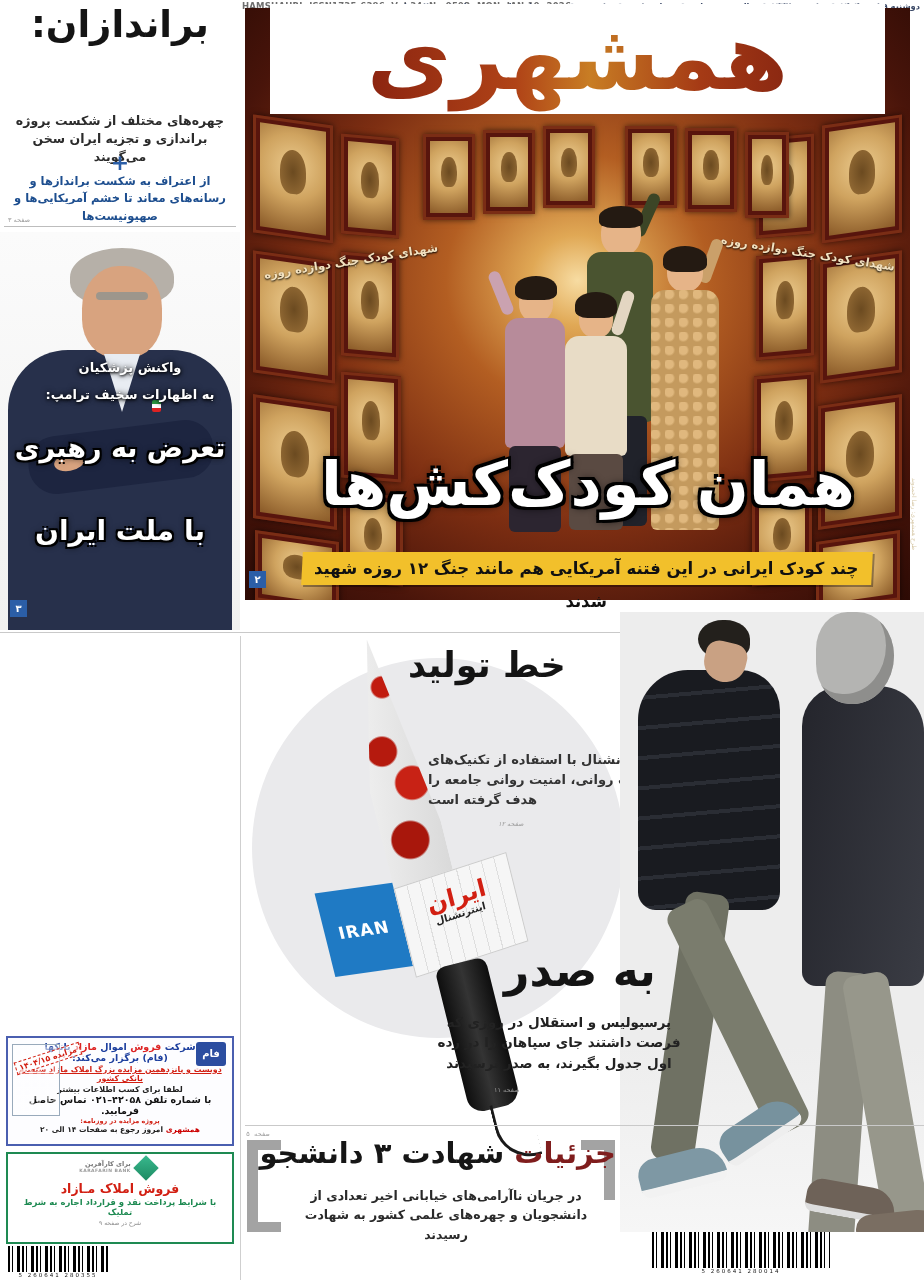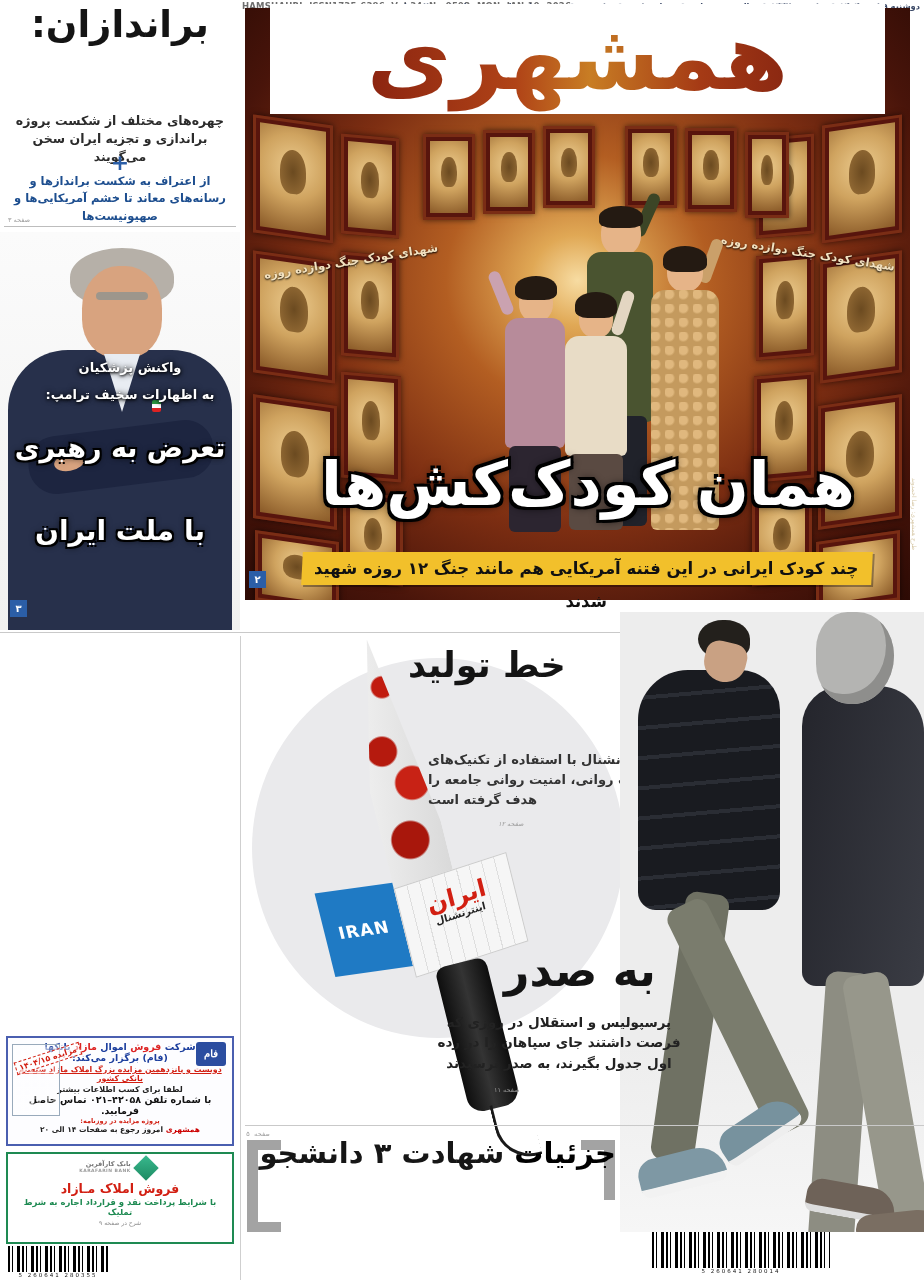--- a/index.html
+++ b/index.html
@@ -88,36 +88,36 @@
   .m2leg1{left:196px;top:360px;width:46px;height:300px;background:#8d8d82;border-radius:12px;transform:rotate(4deg);}
   .m2leg2{left:246px;top:360px;width:46px;height:290px;background:#97978b;border-radius:12px;transform:rotate(-10deg);}
   .shoe{position:absolute;border-radius:18px 30px 10px 10px;}
   
   .spt-h1{left:470px;top:880px;width:220px;text-align:center;font-size:52px;font-weight:900;color:#141414;line-height:.95;}
   .spt-h2{left:470px;top:945px;width:220px;text-align:center;font-size:44px;font-weight:900;color:#141414;}
   .spt-deck{left:428px;top:1012px;width:262px;text-align:center;font-size:13.5px;font-weight:bold;color:#222;line-height:1.5;}
   
   .brk{background:#a3a3a3;}
   .stu-head{left:268px;top:1136px;width:348px;text-align:center;font-size:29px;font-weight:900;color:#161616;white-space:nowrap;}
-  .stu-head .gray{color:#000000;}
+  .stu-head .gray{color:#7f1d1d;}
   .stu-deck{left:286px;top:1186px;width:320px;text-align:center;font-size:12.5px;font-weight:bold;color:#2a2a2a;line-height:1.55;}
   
   .ad1{left:6px;top:1036px;width:228px;height:110px;border:2px solid #4a5fb0;background:#fdfdff;padding:3px 4px;text-align:center;}
   .ad1 .l1{color:#1d3f9e;font-weight:900;font-size:9.5px;}
   .ad1 .l1 em{color:#d22;font-style:normal;}
   .ad1 .l2{color:#1d3f9e;font-weight:900;font-size:9.5px;}
   .ad1 .l3{color:#d21f12;font-weight:900;font-size:7.8px;text-decoration:underline;margin-top:2px;}
   .ad1 .l4{color:#222;font-weight:bold;font-size:8px;margin-top:2px;}
   .ad1 .l5{color:#111;font-weight:900;font-size:9.5px;}
   .ad1 .l6{color:#d21f12;font-weight:bold;font-size:6.5px;margin-top:1px;}
   .ad1 .l7{color:#222;font-weight:bold;font-size:7.5px;}
   .ad1 .l7 em{color:#c00;font-style:normal;font-weight:900;}
   .bldg{left:12px;top:1044px;width:48px;height:72px;background:linear-gradient(#bcd2e8,#7e9cc0);background-image:repeating-linear-gradient(0deg,#ffffff55 0 4px,transparent 4px 8px),repeating-linear-gradient(90deg,#ffffff55 0 4px,transparent 4px 8px);border:1px solid #9ab;}
   .stamp{left:14px;top:1052px;color:#d21f12;border:1px dashed #d21f12;font-size:8px;font-weight:900;padding:1px 3px;transform:rotate(-18deg);background:#fff8;}
-  .famlogo{left:196px;top:1042px;width:30px;height:24px;background:#2b4da0;color:#fff;font-size:10px;font-weight:900;text-align:center;line-height:24px;border-radius:3px;font-family:Liberation Serif, serif;}
+  .famlogo{left:196px;top:1042px;width:30px;height:24px;background:#2b4da0;color:#fff;font-size:10px;font-weight:900;text-align:center;line-height:24px;border-radius:3px;}
   .ad2{left:6px;top:1152px;width:228px;height:92px;border:2px solid #1e8a52;background:#fff;padding:2px 4px;text-align:center;}
   .kflogo{display:inline-block;width:18px;height:18px;background:linear-gradient(135deg,#39b98e,#1d8a62);transform:rotate(45deg);margin:3px 6px 0 6px;}
   .kfname{display:inline-block;font-size:6.5px;color:#777;font-weight:bold;vertical-align:top;margin-top:4px;text-align:right;}
   .kfname small{display:block;font-size:4.5px;letter-spacing:.5px;color:#999;}
   .ad2 .l1{color:#d21f12;font-weight:900;font-size:11px;margin-top:3px;}
   .ad2 .l2{color:#d21f12;font-weight:900;font-size:12.5px;}
   .ad2 .l3{color:#1e8a52;font-weight:900;font-size:8.5px;margin-top:1px;}
   .ad2 .l4{color:#888;font-size:6px;margin-top:2px;}
   
   .barcode{background:repeating-linear-gradient(90deg,#000 0 2px,#fff 2px 4px,#000 4px 5px,#fff 5px 9px,#000 9px 12px,#fff 12px 14px);}
@@ -365,36 +365,37 @@
 
   <div class="abs hline" style="left:245px;top:1125px;width:679px;"></div>
 
   <div class="abs pageref" style="left:246px;top:1130px;font-family:Liberation Mono, monospace;">صفحه ۵</div>
   <div class="abs brk" style="left:247px;top:1140px;width:11px;height:92px;"></div>
   <div class="abs brk" style="left:247px;top:1140px;width:34px;height:10px;"></div>
   <div class="abs brk" style="left:247px;top:1222px;width:34px;height:10px;"></div>
   <div class="abs brk" style="left:604px;top:1140px;width:11px;height:60px;"></div>
   <div class="abs brk" style="left:581px;top:1140px;width:34px;height:10px;"></div>
   <div class="abs stu-head"><span class="gray">جزئیات</span> <span>شهادت ۳ دانشجو</span></div>
+  <div class="abs stu-deck">در جریان ناآرامی‌های خیابانی اخیر تعدادی از دانشجویان و چهره‌های علمی کشور به شهادت رسیدند</div>
 
   <div class="abs ad1">
     <div class="l1"><span>شرکت </span><em>فروش</em><span> اموال </span><em>مازاد</em><span> بانکها</span></div>
     <div class="l2">(فام) برگزار می‌کند:</div>
     <div class="l3">دویست و پانزدهمین مزایده بزرگ املاک مازاد سیستم بانکی کشور</div>
     <div class="l4">لطفا برای کسب اطلاعات بیشتر</div>
     <div class="l5"><span>با شماره تلفن </span><span>۴۲۰۵۸–۰۲۱</span><span> تماس حاصل فرمایید.</span></div>
     <div class="l6">پروژه مزایده در روزنامه:</div>
     <div class="l7"><em>همشهری</em><span> امروز رجوع به صفحات ۱۴ الی ۲۰</span></div>
   </div>
   <div class="abs bldg"></div>
   <div class="abs stamp">مزایده ۱۴۰۴/۱۵</div>
   <div class="abs famlogo">فام</div>
 
   <div class="abs ad2">
-    <div><span class="kflogo"></span><span class="kfname"><span>بانک کارآفرین</span><small>KARAFARIN BANK</small></span></div>
+    <div><span class="kflogo"></span><span class="kfname"><span>برای کارآفرین</span><small>KARAFARIN BANK</small></span></div>
     <div class="l2">فروش املاک مـازاد</div>
     <div class="l3">با شرایط پرداخت نقد و قرارداد اجاره به شرط تملیک</div>
     <div class="l4">شرح در صفحه ۹</div>
   </div>
 
   <div class="abs" style="left:8px;top:1246px;width:100px;">
     <div class="barcode" style="height:26px;"></div>
     <div class="bcnum">5 260641 280355</div>
   </div>
   <div class="abs" style="left:652px;top:1232px;width:178px;">

